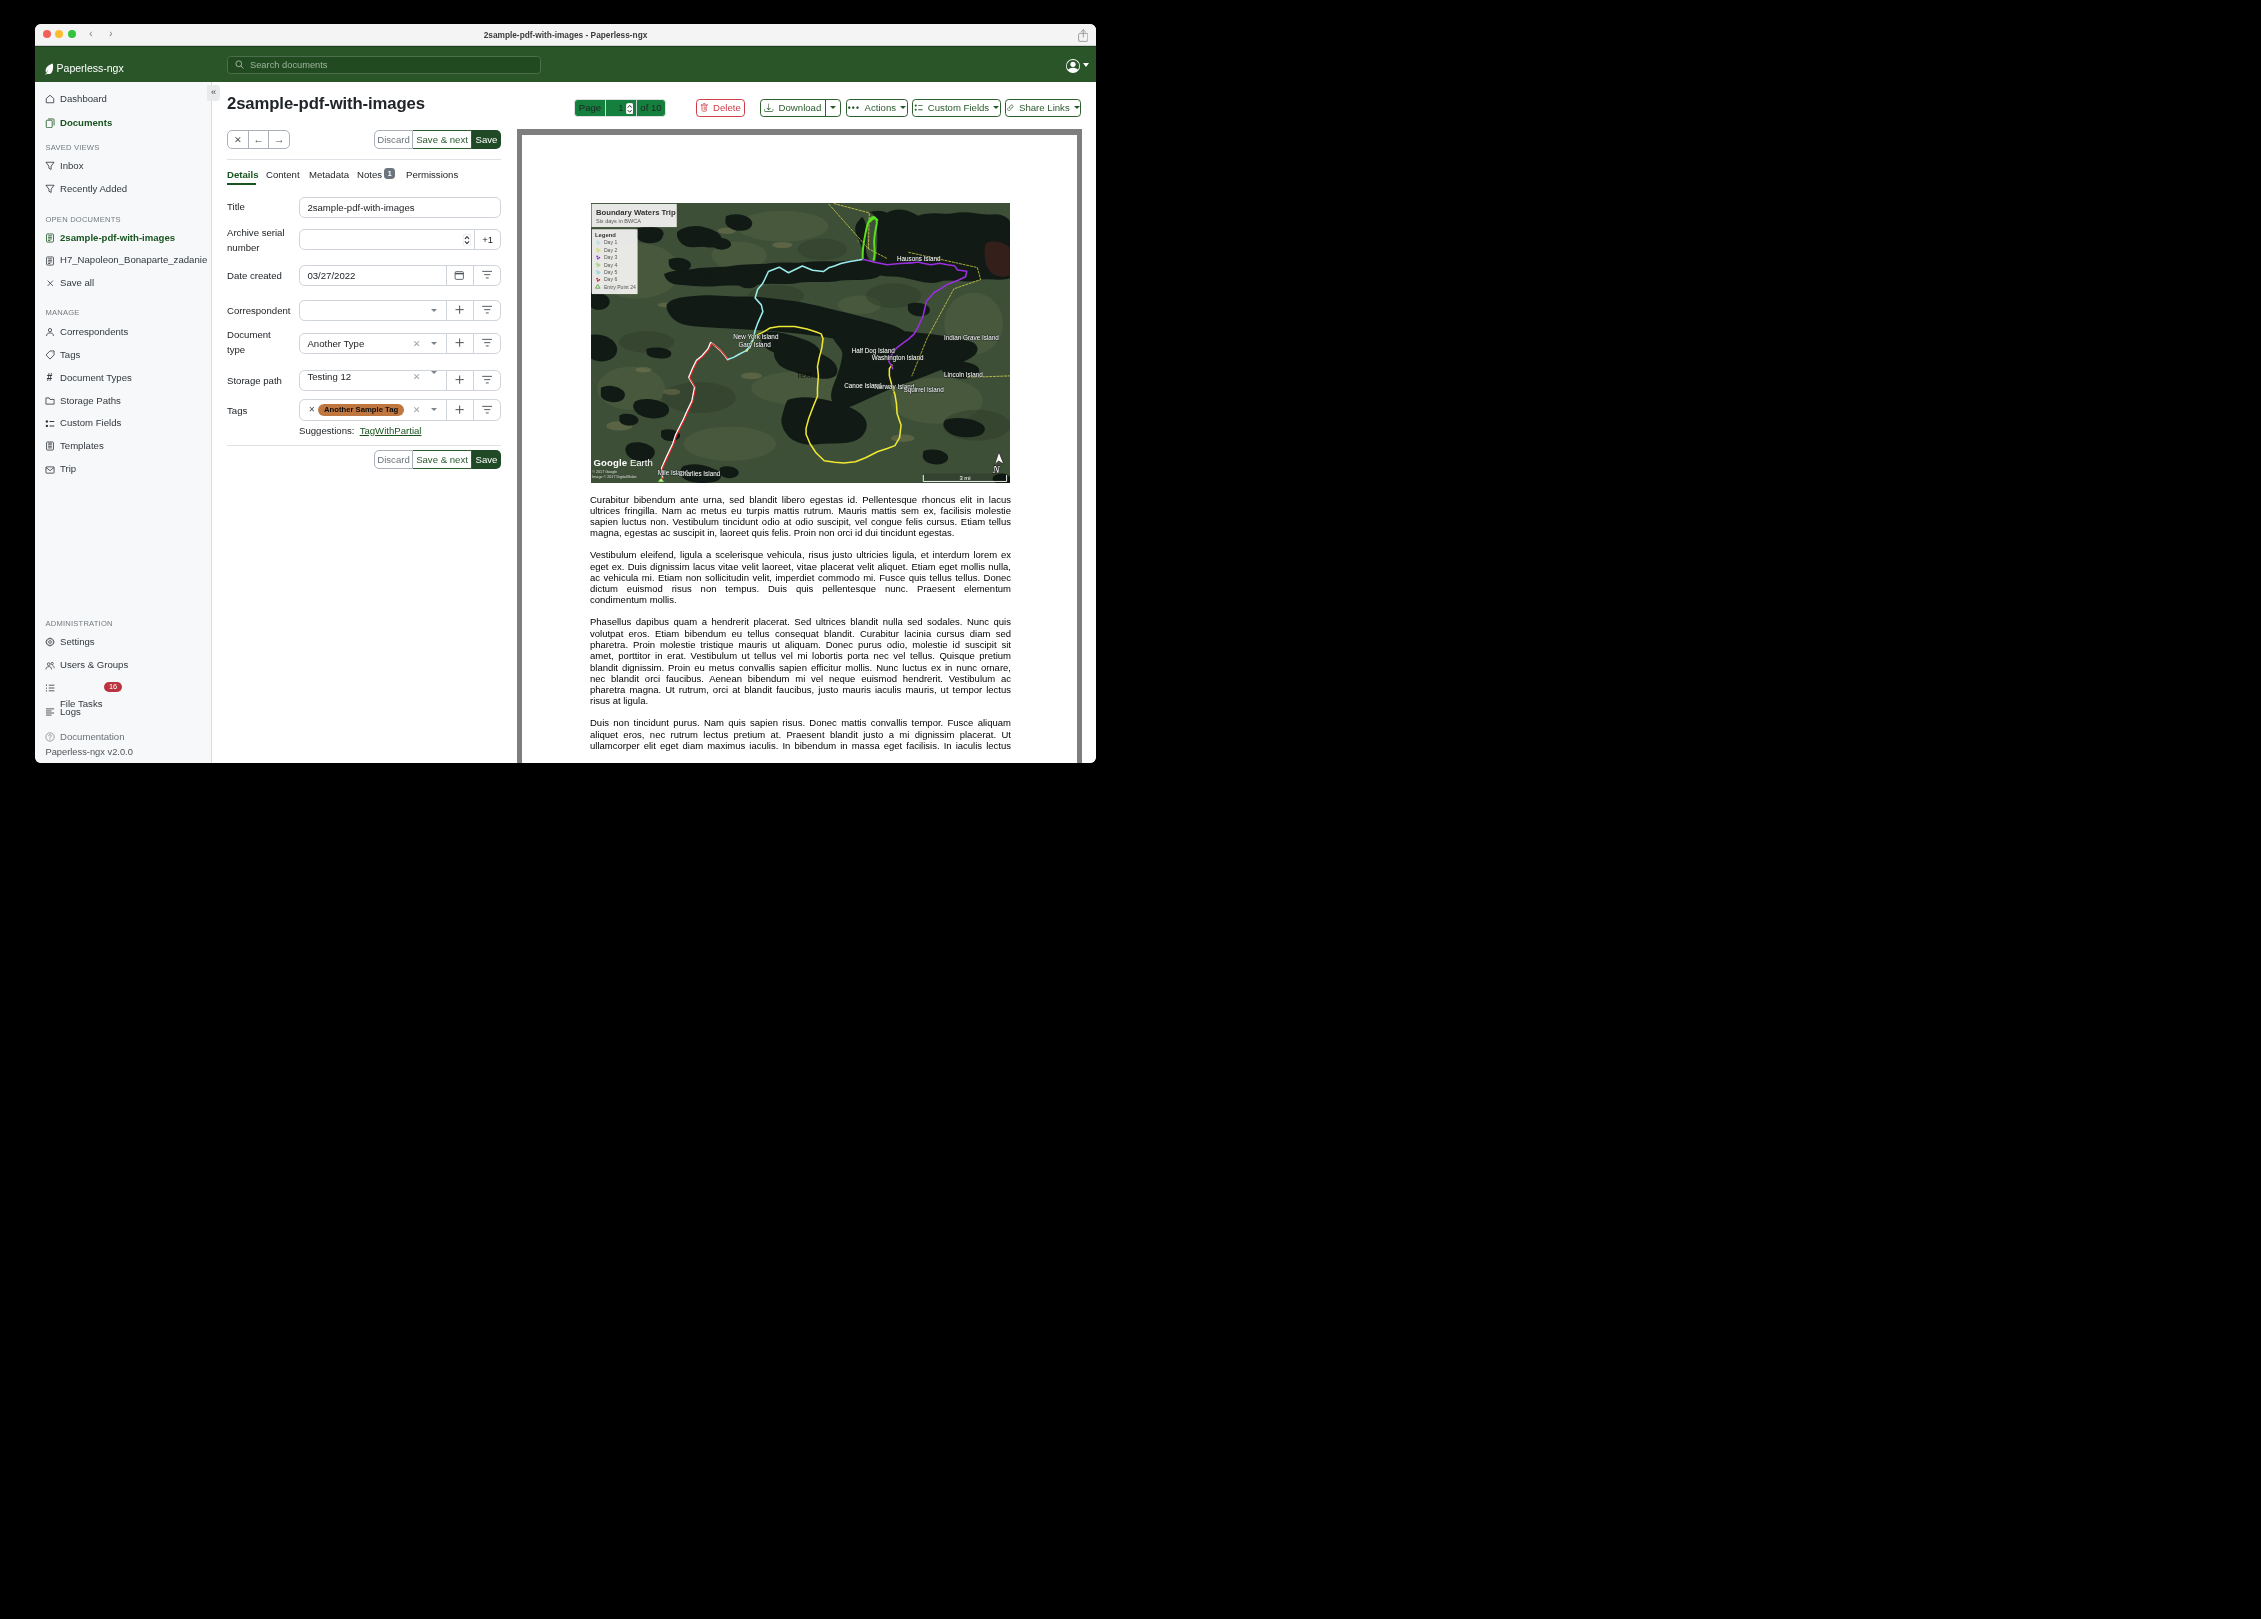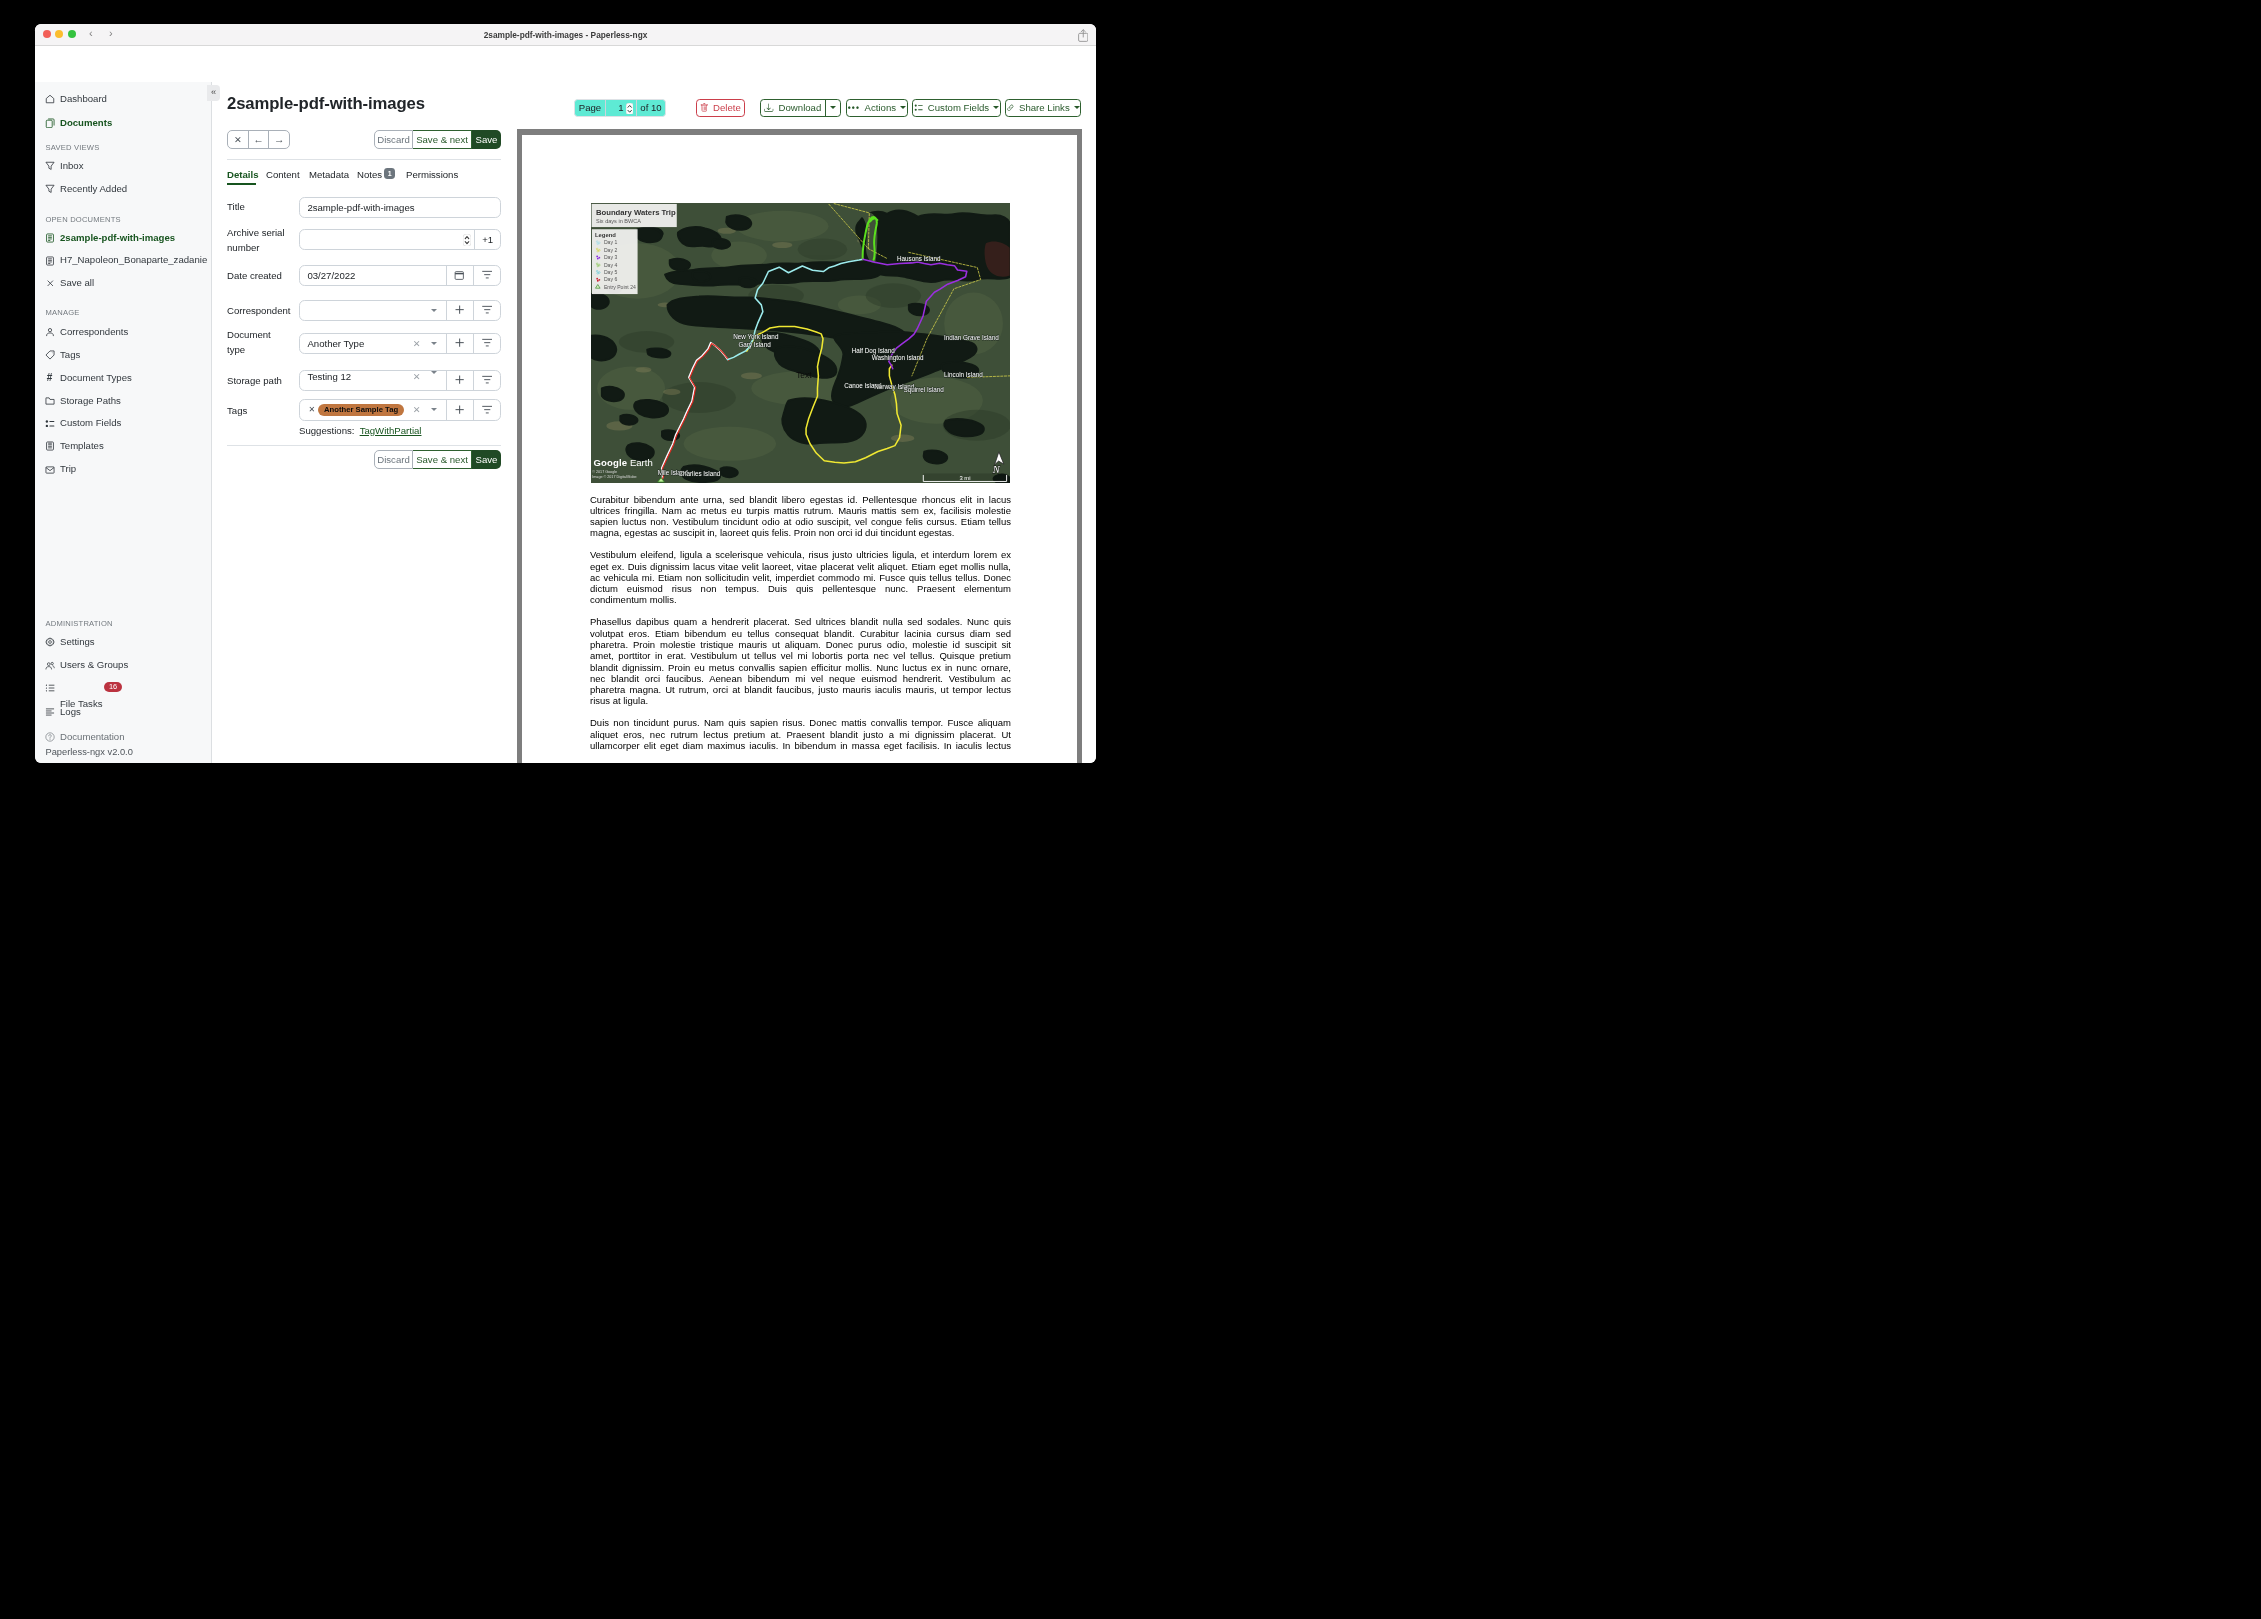--- a/index.html
+++ b/index.html
@@ -42,20 +42,36 @@
       <div class="tl t2"></div>
       <div class="tl t3"></div>
     <div class="navarr" style="left:54px">‹</div>
     <div class="navarr" style="left:74px">›</div>
     <div id="ttitle">2sample-pdf-with-images - Paperless-ngx</div>
     <svg id="shareic" width="10.5" height="13" viewBox="0 0 17 21" fill="none" stroke="#8e8e8e" stroke-width="1.4">
         <rect x="1" y="7" width="15" height="13" rx="2"></rect>
         <path d="M8.5 13 V1.5 M5 4.5 L8.5 1.2 L12 4.5" stroke-linecap="round"></path>
       </svg>
   </div>
+  <div id="ghead">
+    <svg style="position:absolute;left:8.6px;top:16.7px" width="10.5" height="12.3" viewBox="0 0 17 20" fill="#fff">
+        <path d="M14 1 C8 3 3 7 2.6 12 C2.4 15 4 17.5 6.5 18 C10 18.6 13 16 14 12 C15.2 7.5 15 3.5 14 1 Z M2.2 18.6 C3.2 15.5 4.8 13.2 7.6 10.8 C5 14 4.2 16 3.6 19 Z"></path>
+      </svg>
+    <div id="brand">Paperless-ngx</div>
+    <div id="sbox">Search documents</div>
+    <svg style="position:absolute;left:200px;top:13.6px" width="9.3" height="9.3" viewBox="0 0 16 16" fill="none" stroke="#a7b8a6" stroke-width="1.6">
+        <circle cx="6.5" cy="6.5" r="5"></circle>
+        <path d="M10.3 10.3 L14.5 14.5"></path>
+      </svg>
+    <svg style="position:absolute;left:1031px;top:12.3px" width="14" height="14" viewBox="0 0 16 16" fill="#fff">
+        <path d="M11 6a3 3 0 1 1-6 0 3 3 0 0 1 6 0z"></path>
+        <path fill-rule="evenodd" d="M0 8a8 8 0 1 1 16 0A8 8 0 0 1 0 8zm8-7a7 7 0 0 0-5.468 11.37C3.242 11.226 4.805 10 8 10s4.757 1.225 5.468 2.37A7 7 0 0 0 8 1z"></path>
+      </svg>
+    <div style="position:absolute;left:1048px;top:16.7px;width:0;height:0;border-left:3.7px solid transparent;border-right:3.7px solid transparent;border-top:4.3px solid #fff"></div>
+  </div>
   <div id="sbar">
     <svg class="sic" style="top:12.7px" viewBox="0 0 16 16" fill="none" stroke="#32383e" stroke-width="1.3">
         <path d="M2 7.2 L8 2 L14 7.2 V14 H2 Z M8 2 L8 2" stroke-linejoin="round"></path>
       </svg>
     <div class="sit" style="top:11.4px">Dashboard</div>
     <svg class="sic" style="top:36px" viewBox="0 0 16 16" fill="none" stroke="#17541f" stroke-width="1.3">
         <rect x="2" y="3.5" width="9.5" height="12" rx="1.5"></rect>
         <path d="M5 1.5 h8 a1.5 1.5 0 0 1 1.5 1.5 v9"></path>
       </svg>
     <div class="sit sgreen" style="top:35px">Documents</div>
@@ -147,21 +163,21 @@
       </svg>
     <div class="sit" style="top:649px;color:#6a7076">Documentation</div>
     <div class="sit" style="top:665px;left:10.5px;color:#4f555b;font-size:9.3px">Paperless-ngx v2.0.0</div>
   </div>
   <div id="content"></div>
 
   <div style="position:absolute;left:172px;top:61px;width:13px;height:16px;background:#e9eaec;border-radius:0 3.7px 3.7px 0;color:#4a4a4a;font-size:9.3px;text-align:center;line-height:15.4px">«</div>
 
   <div style="position:absolute;left:192px;top:70px;font-size:16.7px;font-weight:700;letter-spacing:-0.1px;color:#212529">2sample-pdf-with-images</div>
 
-  <div style="position:absolute;left:539px;top:75px;width:92px;height:18px;border:0.6px solid #dee2e6;border-radius:3.7px;background:#5eead4;display:flex">
+  <div style="position:absolute;left:539px;top:75px;width:92px;height:18px;border:0.6px solid #dee2e6;border-radius:3.7px;background:#15803d;display:flex">
     <div class="seg" style="width:30px;color:#212529">Page</div>
     <div class="seg" style="width:32px;border-left:0.6px solid #ced4da;border-right:0.6px solid #ced4da;color:#212529;position:relative">1<svg style="position:absolute;right:3.1px;top:3.1px" width="7.4" height="11.7" viewBox="0 0 12 19">
           <rect x="0" y="0" width="12" height="19" rx="5" fill="#fff" stroke="#d6d6d6" stroke-width="1"></rect>
           <path d="M3.2 7 L6 4 L8.8 7 M3.2 12 L6 15 L8.8 12" fill="none" stroke="#333" stroke-width="1.6" stroke-linecap="round" stroke-linejoin="round"></path>
         </svg></div>
     <div class="seg" style="flex:1;color:#212529">of 10</div>
   </div>
 
   <div class="btn" style="left:661px;top:75px;width:49px;height:18px;color:#cb3e4a;border-color:#cb3e4a">
     <svg width="8.6" height="9.3" viewBox="0 0 16 16" fill="#cb3e4a" style="margin-right:4.3px">

